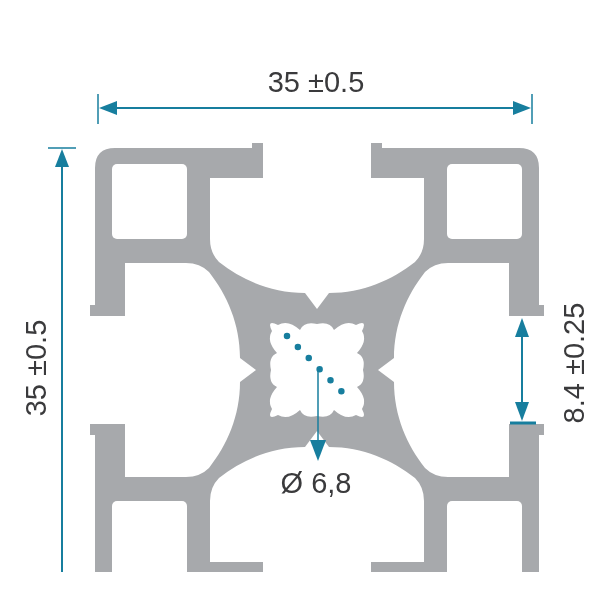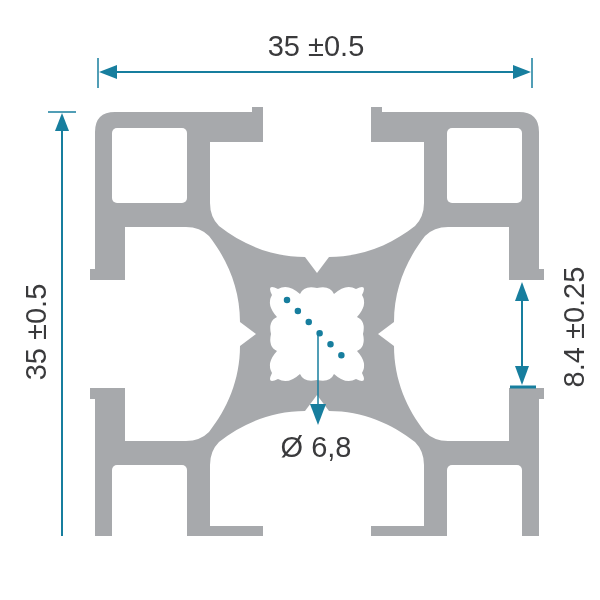--- a/index.html
+++ b/index.html
@@ -2,21 +2,21 @@
 <html style="--aluminum: #a7a9ac; --accent: #177e9e; --text: #3a3a3c; --background: #ffffff;"><head>
 <meta charset="utf-8">
 <style>
   :root{
     --aluminum:#a7a9ac;
     --accent:#177e9e;
     --text:#3a3a3c;
     --background:#ffffff;
   }
   html,body{margin:0;padding:0;background:var(--background);}
-  .stage{width:600px;height:536px;position:relative;background:var(--background);overflow:hidden;}
+  .stage{width:600px;height:536px;position:relative;background:var(--background);overflow:hidden;margin-top:36px;}
   svg{display:block;}
   .alu-fill{fill:var(--aluminum);stroke:none;}
   .hole{fill:var(--background);stroke:none;}
   .dim-line{stroke:var(--accent);stroke-width:2;fill:none;}
   .dim-thin{stroke:var(--accent);stroke-width:1.5;fill:none;}
   .dim-tick{stroke:var(--accent);stroke-width:1.5;fill:none;}
   .dim-tick-thick{stroke:var(--accent);stroke-width:3;fill:none;}
   .arrowhead{fill:var(--accent);stroke:none;}
   .bore-dots{stroke:var(--accent);stroke-width:6.5;stroke-linecap:round;stroke-dasharray:0,15.5;fill:none;}
   .dim-label{

